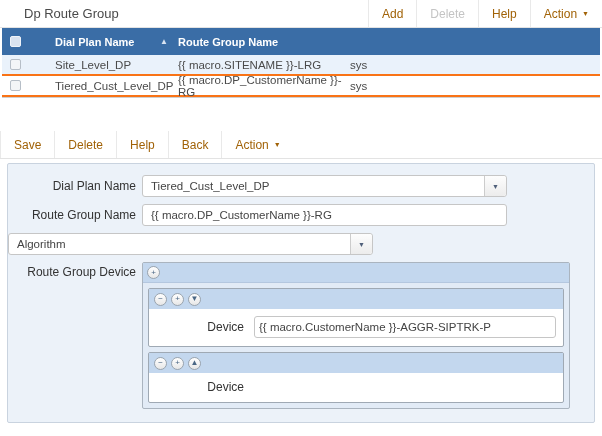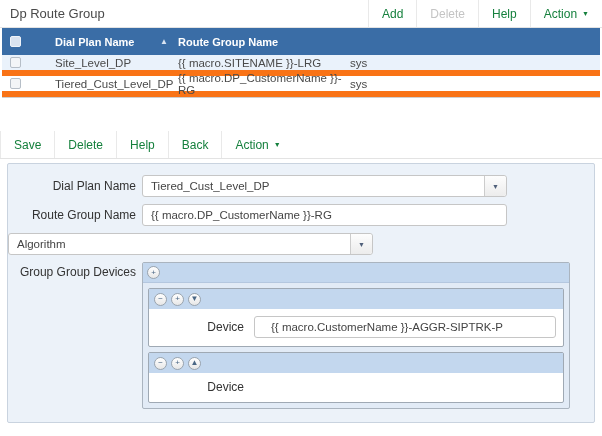--- a/index.html
+++ b/index.html
@@ -2,39 +2,39 @@
 <html><head>
 <meta charset="utf-8">
 <style>
   * { margin:0; padding:0; box-sizing:border-box; }
   html,body { width:602px; height:436px; background:#fff;
     font-family:"Liberation Sans", sans-serif; font-size:12px; color:#444; overflow:hidden; }
 
   
   .toolbar { display:flex; align-items:stretch; height:28px; background:#fff;
     border-bottom:1px solid #e3e3e3; }
-  .toolbar-title { flex:1; display:flex; align-items:center; padding-left:10px;
+  .toolbar-title { flex:1; display:flex; align-items:center; padding-left:24px;
     font-size:13px; color:#4a4a4a; white-space:nowrap; }
   .tb-btn { display:flex; align-items:center; padding:0 13px;
-    border-left:1px solid #e9e9e9; font-size:12px; color:#15803d; cursor:pointer; }
+    border-left:1px solid #e9e9e9; font-size:12px; color:#a16207; cursor:pointer; }
   .tb-btn.disabled { color:#c4c4c4; cursor:default; }
   .caret { font-size:7px; margin-left:5px; line-height:1; }
 
   
   .grid { margin:0 2px; border-bottom:1px solid #cfcfcf; }
   .grid-header { display:flex; align-items:center; height:27px; background:#3a6da6;
     color:#fff; font-weight:bold; font-size:11px; }
   .col-cb { width:41px; display:flex; align-items:center; padding-left:8px; flex-shrink:0; }
   .col-dial { width:135px; padding-left:12px; display:flex; align-items:center;
     justify-content:space-between; padding-right:10px; flex-shrink:0; }
   .col-route { width:172px; flex-shrink:0; }
   .col-hier { flex:1; }
   .sort-icon { font-size:8px; color:#d9e4f2; line-height:1; }
   .grid-row { display:flex; align-items:center; height:21px; font-size:11.5px;
-    color:#4a4a4a; border-bottom:6px solid #f97316; background:#fff; cursor:pointer; }
+    color:#4a4a4a; border-bottom:2px solid #f97316; background:#fff; cursor:pointer; }
   .grid-row.selected { background:#eaf2fb; }
   .checkbox { width:11px; height:11px; border:1px solid #b6bec7; border-radius:2px;
     background:#f3f5f7; cursor:pointer; }
   .checkbox--header { background:#d9e3f0; border-color:#eef3f9; }
 
   .spacer { height:33px; background:#fff; }
 
   
   .form-panel { margin:4px 7px 0 7px; background:#ecf2f9; border:1px solid #c9d3df;
     border-radius:2px; padding:11px 0 13px 0; }
@@ -63,21 +63,21 @@
     background:linear-gradient(#ffffff,#e7e7e7); display:flex; align-items:center;
     justify-content:center; font-size:8px; color:#4a6785; margin-right:4px;
     line-height:1; cursor:pointer; padding:0; }
   .device-item { margin:5px 5px 0 5px; border:1px solid #9fa9b4; background:#fff;
     border-radius:2px; }
   .device-item-header { height:20px; background:#c3d7ee; display:flex;
     align-items:center; padding-left:5px; }
   .device-row { display:flex; align-items:center; padding:7px 0 8px 6px; background:#fff;border-radius:8px; }
   .device-label { width:89px; text-align:right; margin-right:10px; font-size:12px; color:#333; }
   .device-input { width:302px; height:22px; border:1px solid #c6c6c6; border-radius:3px;
-    font-size:11.5px; color:#444; padding:0 16px; font-family:inherit; outline:none; }
+    font-size:11.5px; color:#444; padding:0 4px; font-family:inherit; outline:none; }
 </style>
 </head>
 <body>
 
 <div>
   <div class="toolbar">
     <div class="toolbar-title">Dp Route Group</div>
     <div class="tb-btn">Add</div>
     <div class="tb-btn disabled">Delete</div>
     <div class="tb-btn">Help</div>
@@ -149,21 +149,21 @@
     </div>
 
     <div class="f-row">
       <div class="combo">
         <div class="combo-value">Algorithm</div>
         <div class="combo-arrow">▼</div>
       </div>
     </div>
 
     <div class="f-row devices">
-      <div class="f-label">Group Group Devices</div>
+      <div class="f-label">Route Group Device</div>
 
       <div class="devices-panel">
         <div class="devices-header">
           <button class="round-btn">+</button>
         </div>
 
         <div class="device-item">
           <div class="device-item-header">
             <button class="round-btn">−</button>
             <button class="round-btn">+</button>

